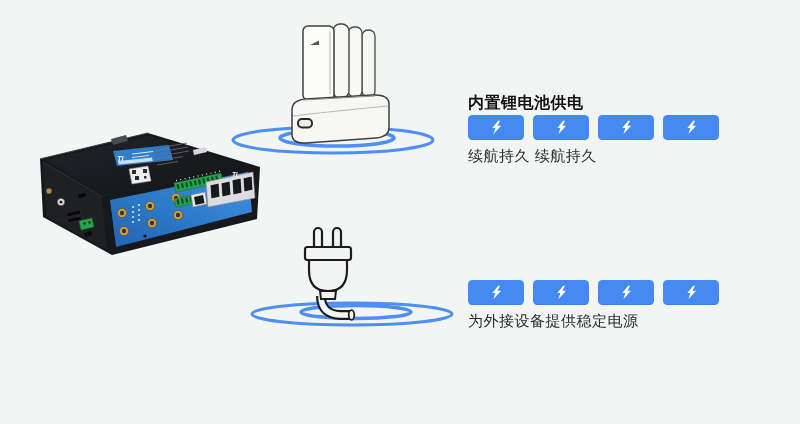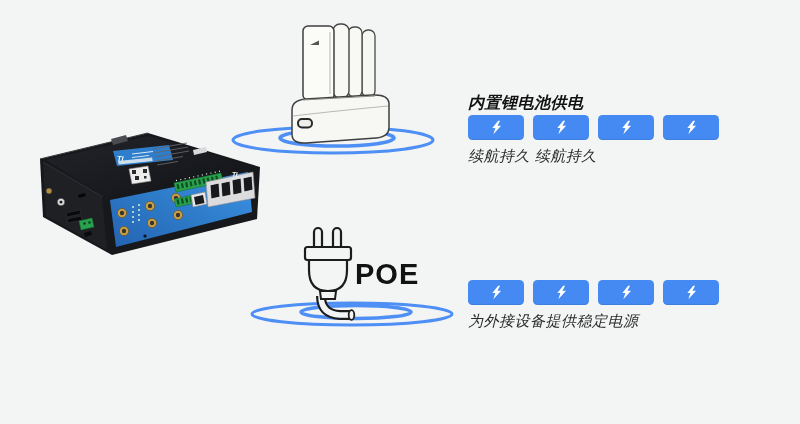--- a/index.html
+++ b/index.html
@@ -4,21 +4,21 @@
 <style>
   html,body{margin:0;padding:0;}
   body{
     width:800px;height:424px;overflow:hidden;
     background:#f3f4f4;
     font-family:"Liberation Sans","DejaVu Sans",sans-serif;
     position:relative;
   }
   .stage{position:absolute;inset:0;width:800px;height:424px;}
   .art{position:absolute;left:0;top:0;}
-  .feature{position:absolute;width:300px;font-style:italic;}
+  .feature{position:absolute;width:300px;}
   .feature-title{
     font-size:16px;font-weight:700;color:#121212;
     letter-spacing:.5px;line-height:20px;
   }
   .bolt-row{display:flex;gap:9px;margin-top:2px;}
   .bolt-badge{
     width:56px;height:25px;border-radius:4.5px;
     background:#4589f2;
     display:flex;align-items:center;justify-content:center;
     box-shadow:inset 0 -1px 0 rgba(0,0,0,.08);
@@ -260,15 +260,14 @@
         </div>
         <div class="bolt-badge" style="background: rgb(69, 137, 242);">
           <svg viewBox="0 0 18 18">
             <polygon points="11,1 4,9.5 7.6,9.5 5.2,17 14.5,7 10.2,7 13.3,1" fill="#ffffff"></polygon>
           </svg>
         </div>
       </div>
     <div class="feature-sub">为外接设备提供稳定电源</div>
   </div>
 
-  <div class="poe-label">POE</div>
 
 </div>
 
 </body></html>

